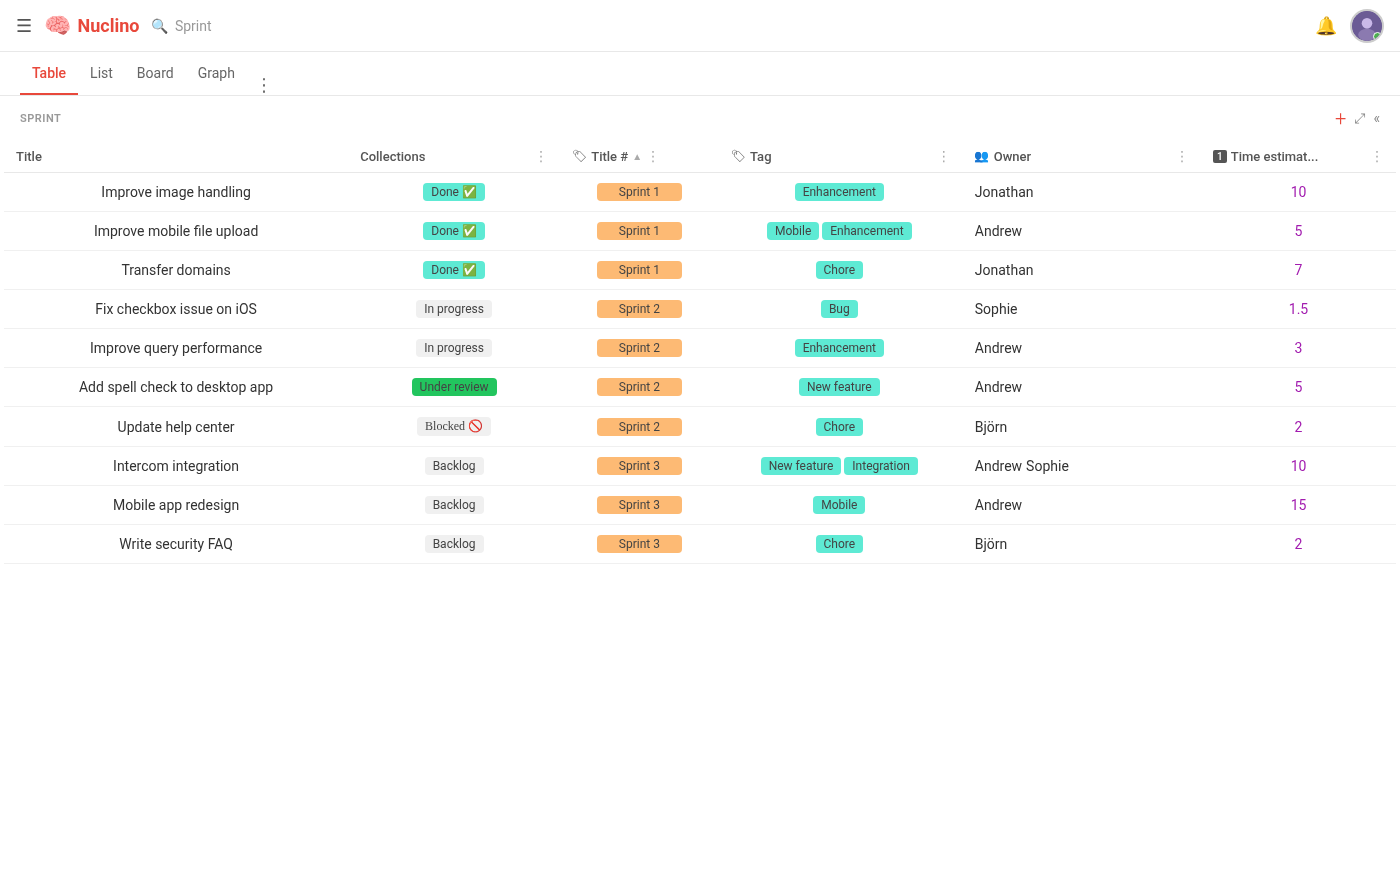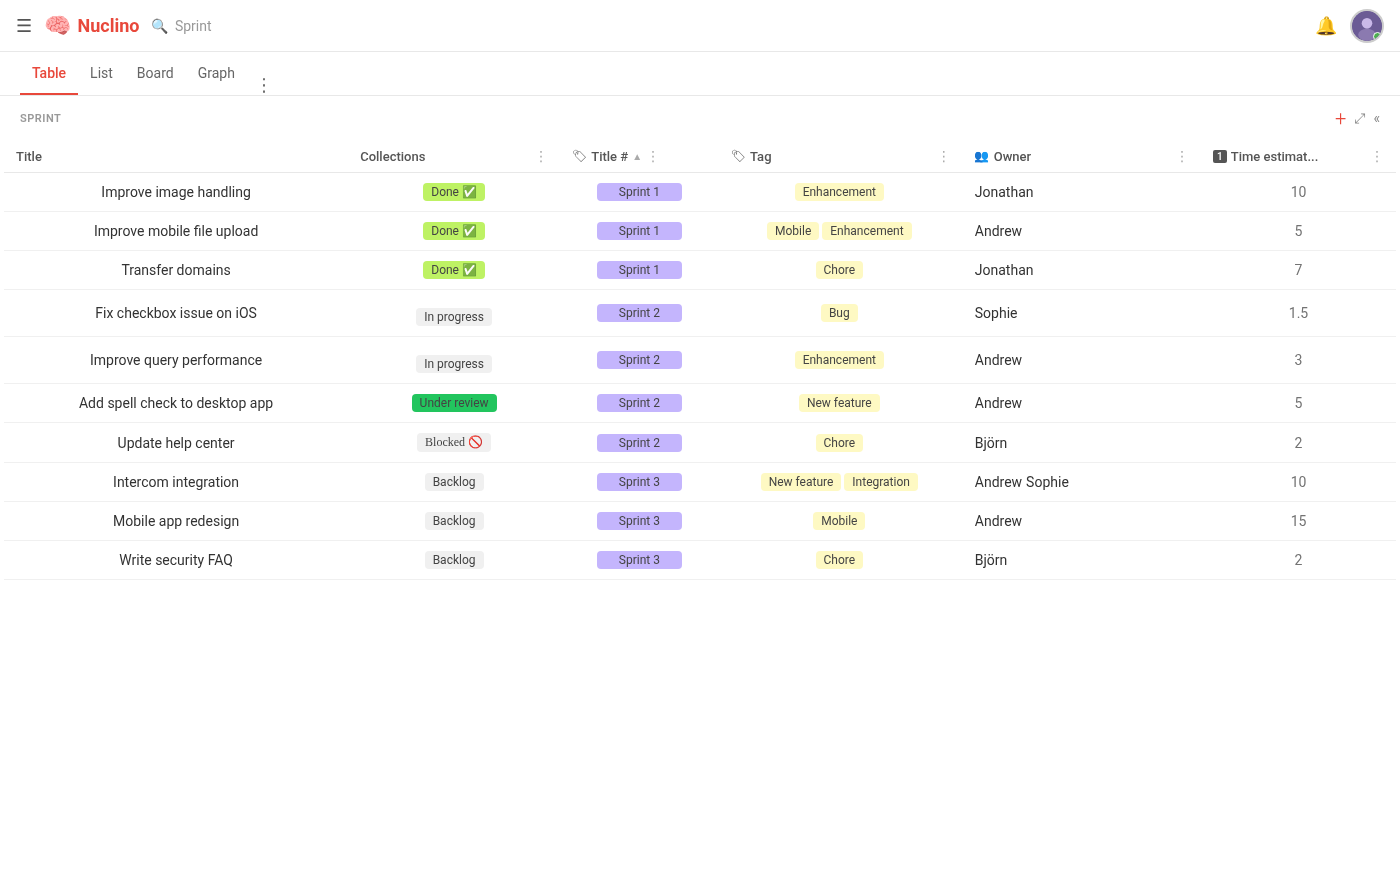--- a/index.html
+++ b/index.html
@@ -75,43 +75,43 @@
     tbody td { padding: 10px 12px; vertical-align: middle; font-size: 14px; color: #333; }
 
     
     .title-col { min-width: 260px; max-width: 320px; }
     .title-header { display: flex; align-items: center; gap: 4px; }
     .title-add-icon, .title-menu-icon { color: #aaa; cursor: pointer; font-size: 13px; opacity: 0; }
 
     
     .tag-pill {
       display: inline-block; padding: 2px 8px; border-radius: 4px;
-      font-size: 12px; background: #fef9c3; color: #444; margin-right: 3px;
+      font-size: 12px; background: #5eead4; color: #444; margin-right: 3px;
     }
 
     
     .status-pill {
       display: inline-flex; align-items: center; gap: 3px;
       padding: 2px 8px; border-radius: 4px;
       font-size: 12px; background: #f0f0f0; color: #444;
     }
-    .status-pill.done { background: #bef264; }
-    .status-pill.in-progress { background: #f0f0f0; margin-top: 8px; }
+    .status-pill.done { background: #5eead4; }
+    .status-pill.in-progress { background: #f0f0f0; }
     .status-pill.under-review { background: #22c55e; }
     .status-pill.blocked { background: #f0f0f0; font-family: Liberation Serif, serif; }
     .status-pill.backlog { background: #f0f0f0; }
 
     
     .sprint-pill {
       display: inline-block; padding: 2px 22px; border-radius: 4px;
-      font-size: 12px; background: #c4b5fd; color: #444;
-    }
-
-    
-    .time-val { font-size: 14px; color: #737373; }
+      font-size: 12px; background: #fdba74; color: #444;
+    }
+
+    
+    .time-val { font-size: 14px; color: #a21caf; }
 
     
     .resize-handle {
       position: absolute; right: 0; top: 0; bottom: 0; width: 4px; cursor: col-resize;
     }
 
     .owner-cell { display: flex; align-items: center; gap: 4px; flex-wrap: wrap; }
   </style>
 </head>
 <body>

